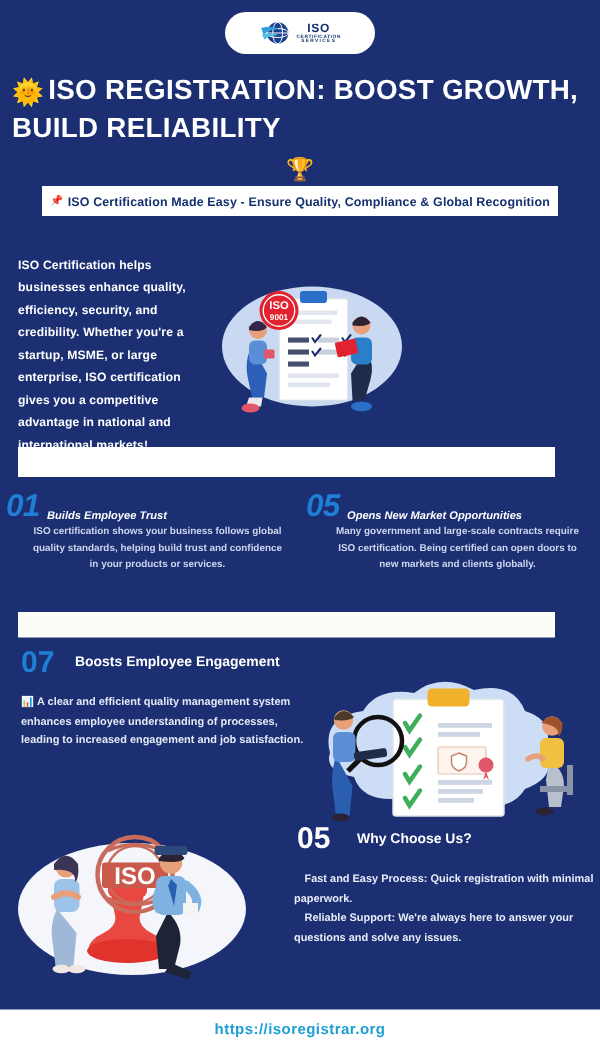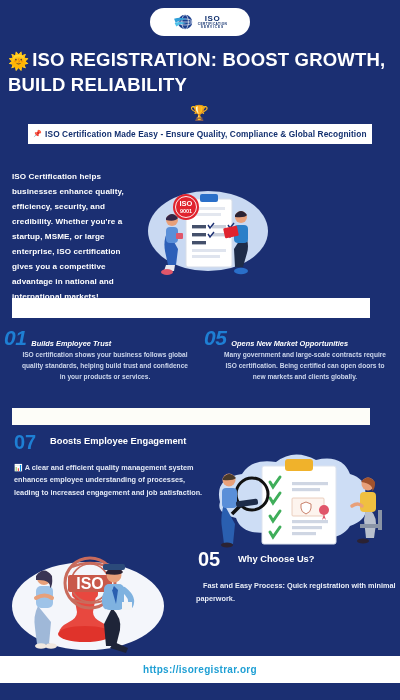--- a/index.html
+++ b/index.html
@@ -107,21 +107,21 @@
   .s5-title { position: absolute; left: 238px; top: 554px; font-size: 9.3px; font-weight: bold; color: #ffffff; }
   .s5-list { position: absolute; left: 196px; top: 580px; width: 200px; }
   .s5-item {
     font-size: 7.3px; font-weight: bold; color: #e8edf7;
     line-height: 1.72; margin-bottom: 1px;
   }
   .s5-item .bullet { display: inline-block; width: 7px; }
 
   
   .footer {
-    position: absolute; left: 0; bottom: 17px; width: 400px; height: 27px;
+    position: absolute; left: 0; bottom: 0; width: 400px; height: 27px;
     background: #ffffff; display: flex; align-items: center; justify-content: center;
   }
   .footer-url { font-size: 10px; font-weight: bold; color: #1e9fd4; letter-spacing: .3px; }
 </style>
 </head>
 <body>
 
 <div class="page">
 
   <div class="logo-wrap">
@@ -293,19 +293,20 @@
     <rect x="95" y="14" width="22" height="6" rx="2" fill="#2b4a7a"></rect>
     <path d="M102 38 q-8 10 -4 18" stroke="#7fb2e0" stroke-width="6" fill="none" stroke-linecap="round"></path>
     <path d="M116 40 q10 8 6 16" stroke="#7fb2e0" stroke-width="6" fill="none" stroke-linecap="round"></path>
     <rect x="114" y="52" width="10" height="8" fill="#f4f4f4"></rect>
   </svg>
 
   <div class="s5-num">05</div>
   <div class="s5-title">Why Choose Us?</div>
   <div class="s5-list">
     <div class="s5-item"><span class="bullet"></span><span>Fast and Easy Process: Quick registration with minimal paperwork.</span></div>
+    <div class="s5-item"><span class="bullet"></span><span>Reliable Support: We're always here to answer your questions and solve any issues.</span></div>
   </div>
 
   <div class="footer">
     <span class="footer-url">https://isoregistrar.org</span>
   </div>
 
 </div>
 
 </body></html>

